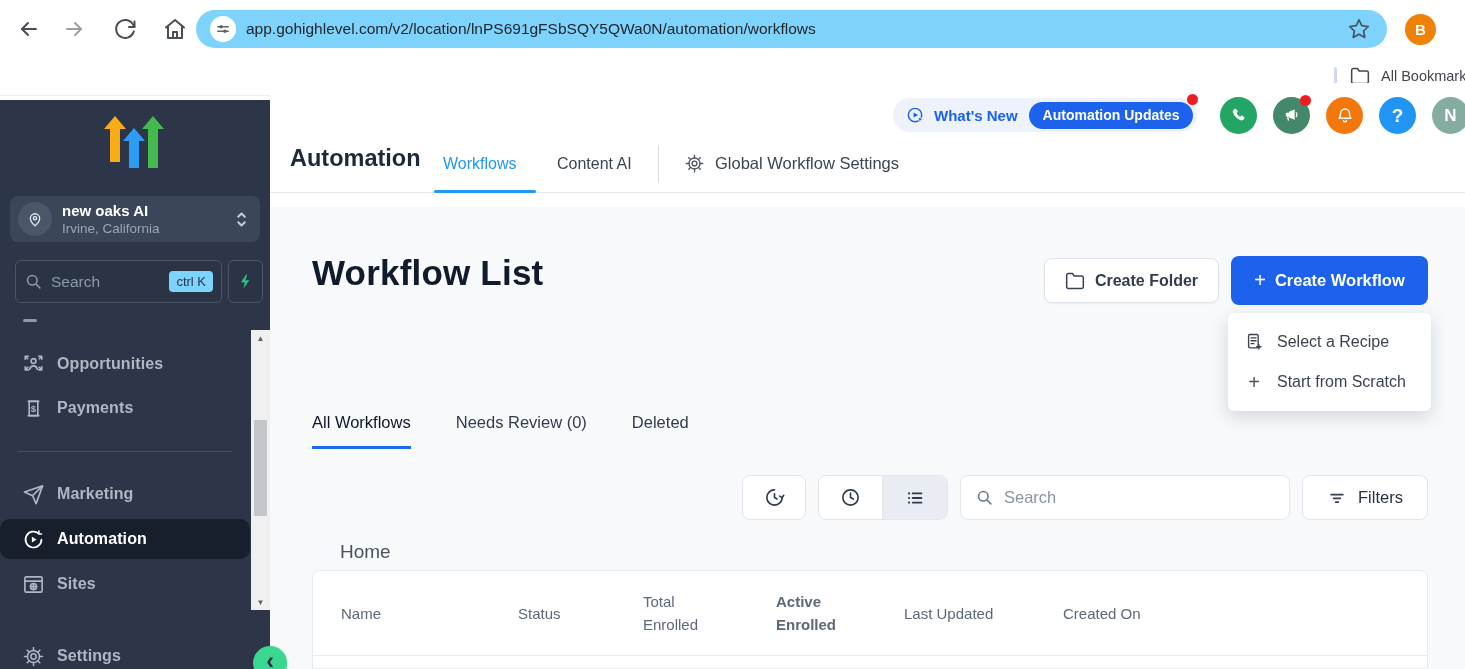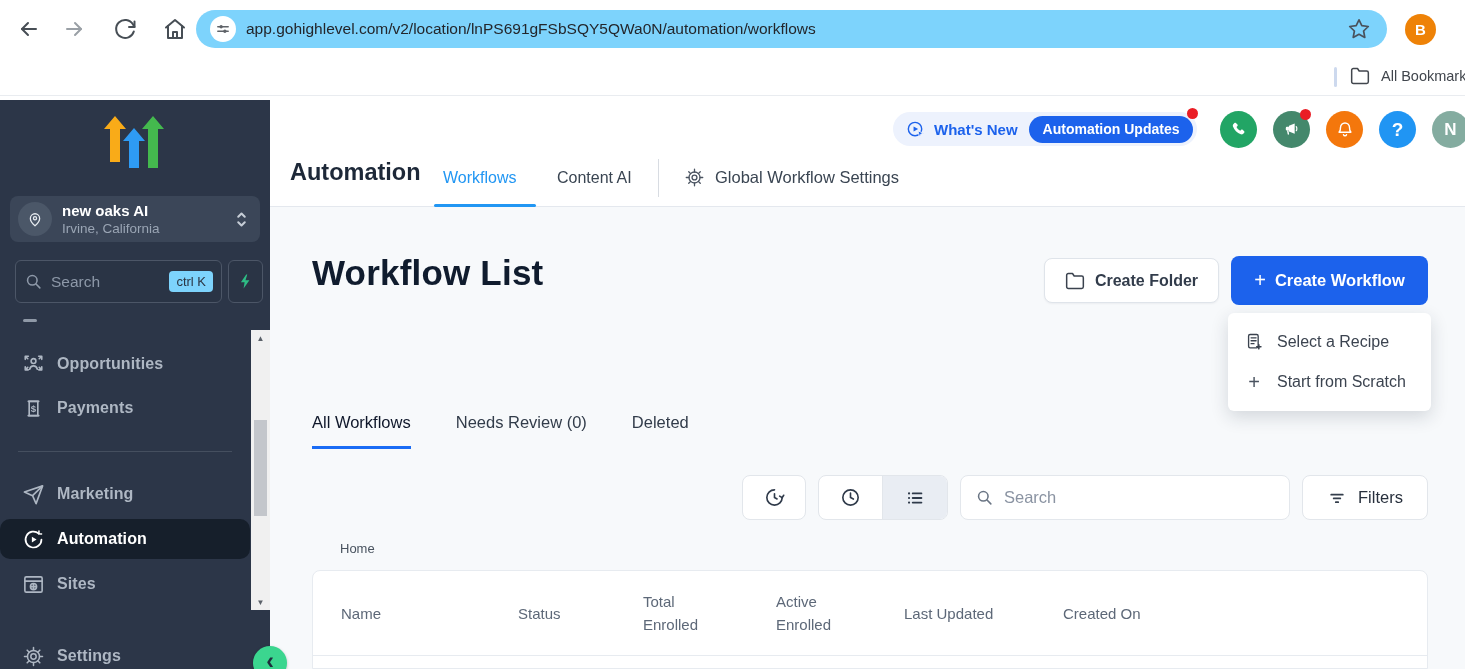--- a/index.html
+++ b/index.html
@@ -62,21 +62,21 @@
   #side-scrollbar { position:absolute; left:251px; top:230px; width:19px; height:280px; background:#f0f0f0; }
   .scroll-arrow { width:19px; height:16px; color:#5a6068; font-size:8px; display:flex; align-items:center; justify-content:center; cursor:pointer; }
   #scroll-thumb { position:absolute; left:3px; top:90px; width:13px; height:96px; background:#c3c6cb; cursor:grab; }
   #collapse-btn {
     position:absolute; left:253px; top:646px; width:34px; height:34px; border-radius:50%;
     background:#3bd68f; display:flex; align-items:center; justify-content:center; cursor:pointer; z-index:20;
     box-shadow:0 1px 3px rgba(0,0,0,.25);
   }
 
   
-  #app-header { position:absolute; left:270px; top:97px; width:1195px; height:110px; background:#fff; border-bottom:1px solid #e4e8ee; }
+  #app-header { position:absolute; left:270px; top:83px; width:1195px; height:110px; background:#fff; border-bottom:1px solid #e4e8ee; }
   #whats-new-pill {
     position:absolute; left:623px; top:15px; height:34px; background:#edf2fd; border-radius:17px;
     display:flex; align-items:center; padding:0 4px 0 12px; cursor:pointer;
   }
   #whats-new-label { color:#1c62ec; font-weight:bold; font-size:15px; margin:0 11px 0 8px; white-space:nowrap; }
   #updates-badge { background:#1c62ec; color:#fff; font-weight:bold; font-size:14px; border-radius:14px; height:27px; display:flex; align-items:center; padding:0 14px; white-space:nowrap; cursor:pointer; }
   .notif-dot { position:absolute; width:11px; height:11px; border-radius:50%; background:#ea1d25; }
   #header-icons { position:absolute; left:950px; top:14px; display:flex; gap:16px; }
   .circle-ic { position:relative; width:37px; height:37px; border-radius:50%; display:flex; align-items:center; justify-content:center; cursor:pointer; color:#fff; }
   #page-title { position:absolute; left:20px; top:62px; font-size:23.5px; font-weight:bold; color:#1d2838; }
@@ -112,27 +112,27 @@
   .tool-btn { position:absolute; top:268px; height:45px; background:#fff; border:1px solid #e2e6eb; border-radius:8px; display:flex; align-items:center; justify-content:center; cursor:pointer; }
   #history-btn { left:472px; width:64px; }
   #view-toggle { position:absolute; left:548px; top:268px; width:130px; height:45px; border:1px solid #e2e6eb; border-radius:8px; background:#fff; display:flex; overflow:hidden; }
   .toggle-cell { width:65px; display:flex; align-items:center; justify-content:center; cursor:pointer; }
   .toggle-cell.selected { background:#e9edf3; }
   #view-toggle .toggle-cell:first-child { border-right:1px solid #e2e6eb; }
   #wf-search { position:absolute; left:690px; top:268px; width:330px; height:45px; background:#fff; border:1px solid #e3e7ec; border-radius:8px; display:flex; align-items:center; padding:0 14px; cursor:text; }
   #wf-search input { border:none; background:transparent; font-size:16.5px; color:#333; margin-left:10px; width:250px; font-family:"Liberation Sans",sans-serif; }
   #wf-search input::placeholder { color:#8a93a2; }
   #filters-btn { left:1032px; width:126px; gap:11px; font-size:16.5px; font-weight:500; color:#28303d; }
-  #breadcrumb-home { position:absolute; left:70px; top:334px; font-size:13px; color:#49535f; cursor:pointer; }
+  #breadcrumb-home { position:absolute; left:70px; top:334px; font-size:19px; color:#49535f; cursor:pointer; }
   #table-card { position:absolute; left:42px; top:363px; width:1116px; height:99px; background:#fff; border:1px solid #e7ebf0; border-radius:8px 8px 0 0; overflow:hidden; }
   #table-header { display:flex; align-items:center; height:85px; border-bottom:1px solid #e7ebf0; padding-left:28px; }
   .th { font-size:15px; color:#5d6878; line-height:23px; }
   .th-name { width:177px; } .th-status { width:125px; }
   .th-total { width:133px; } .th-total > span { display:inline-block; width:64px; }
-  .th-active { width:128px; } .th-active > span { display:inline-block; width:70px; }
+  .th-active { width:128px;font-weight:bold; } .th-active > span { display:inline-block; width:70px; }
   .th-updated { width:159px; } .th-created { flex:1; }
 </style>
 </head>
 <body>
 
 <div id="browser-toolbar">
   <div class="nav-btn" style="left:17px">
     <svg viewBox="0 0 24 24" width="24" height="24" fill="none" stroke="#474e55" stroke-width="2" stroke-linecap="round" stroke-linejoin="round">
         <path d="M19 12H5"></path>
         <path d="M11 18l-6-6 6-6"></path>

